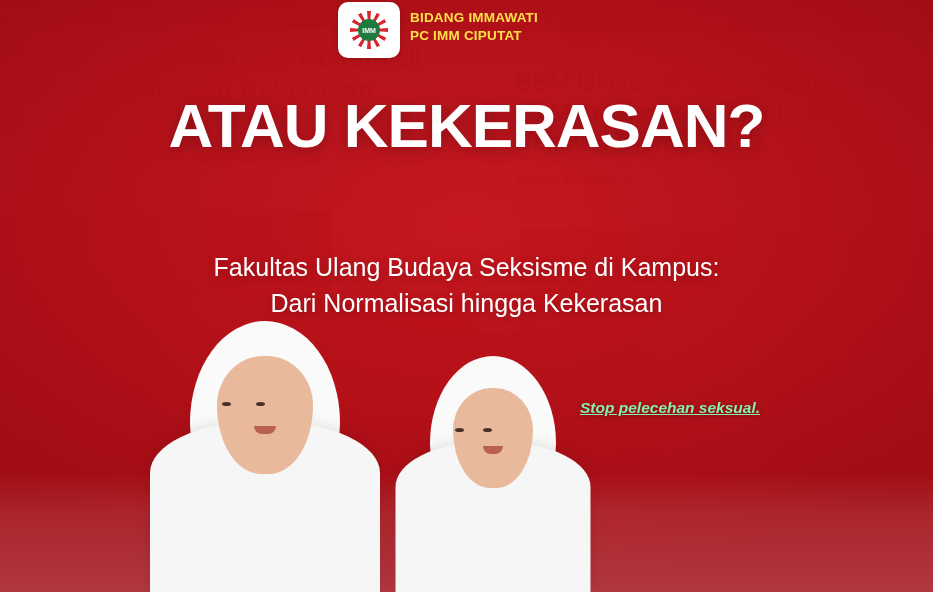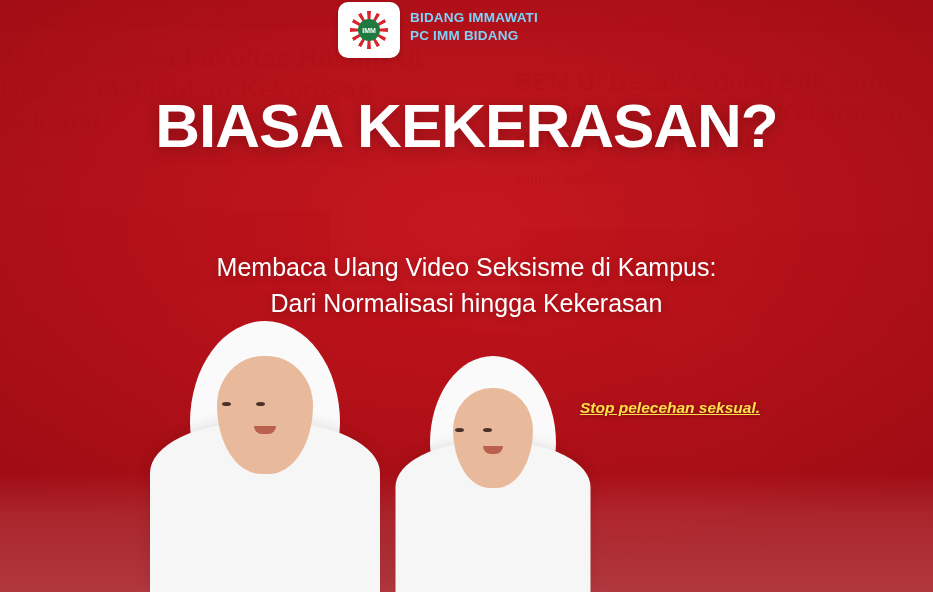--- a/index.html
+++ b/index.html
@@ -188,21 +188,21 @@
     position: absolute; left: 50%; top: 50%;
     width: 22px; height: 22px; margin: -11px 0 0 -11px;
     border-radius: 50%;
     background: #1f7a3f;
     display: flex; align-items: center; justify-content: center;
     color: #fff; font-size: 7px; font-weight: 700;
   }
   .org-text {
     position: absolute;
     left: 410px; top: 9px;
-    color: #7dd3fc;
+    color: #fde047;
     font-weight: 700;
     font-size: 13.5px;
     line-height: 1.35;
     letter-spacing: 0.2px;
   }
 
   
   .main-title {
     position: absolute;
     left: 0; right: 0; top: 96px;
@@ -272,21 +272,21 @@
   .speaker-2 .face  { width: 80px;  height: 100px; bottom: 104px; }
   .speaker-2 .eye.l { left: 60px;  bottom: 160px; }
   .speaker-2 .eye.r { left: 88px;  bottom: 160px; }
   .speaker-2 .mouth { bottom: 138px; width: 20px; }
 
   
   .statement {
     position: absolute;
     left: 580px; top: 396px;
     width: 330px;
-    color: #fde047;
+    color: #86efac;
     font-style: italic;
     font-size: 15.5px;
     line-height: 1.53;
     font-weight: 600;
     text-shadow: 0 1px 5px rgba(0,0,0,0.35);
   }
   .statement .lead {
     display: block;
     text-decoration: underline;
     margin-bottom: 2px;
@@ -371,29 +371,29 @@
       <span class="ray" style="transform:rotate(240deg)"></span>
       <span class="ray" style="transform:rotate(270deg)"></span>
       <span class="ray" style="transform:rotate(300deg)"></span>
       <span class="ray" style="transform:rotate(330deg)"></span>
       <span class="core">IMM</span>
     </div>
   </div>
 
   <div class="org-text">
     <div>BIDANG IMMAWATI</div>
-    <div>PC IMM BIDANG</div>
+    <div>PC IMM CIPUTAT</div>
   </div>
 
   <div class="main-title">
-    <span class="l2">BIASA KEKERASAN?</span>
+    <span class="l2">ATAU KEKERASAN?</span>
   </div>
 
   <div class="subtitle">
-    <span>Membaca Ulang Video Seksisme di Kampus:</span>
+    <span>Fakultas Ulang Budaya Seksisme di Kampus:</span>
     <span class="s2">Dari Normalisasi hingga Kekerasan</span>
   </div>
 
   <div class="speaker speaker-1">
     <span class="hijab"></span>
     <span class="body"></span>
     <span class="face"></span>
     <span class="eye l"></span>
     <span class="eye r"></span>
     <span class="mouth"></span>

